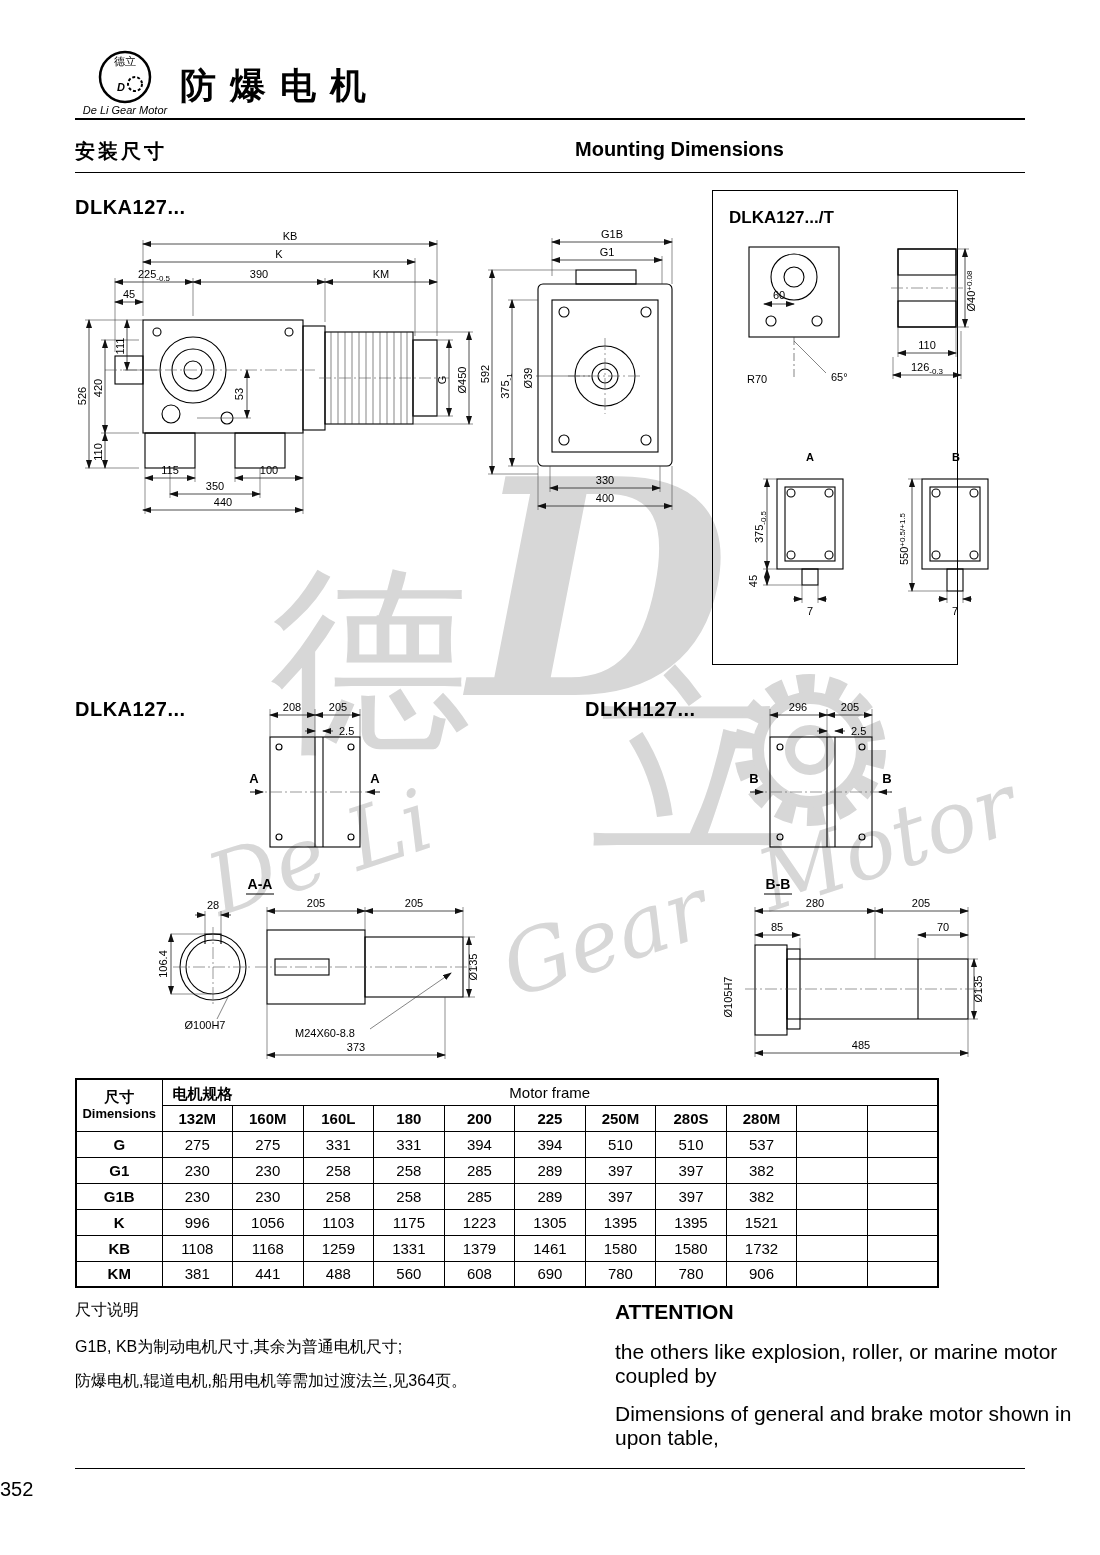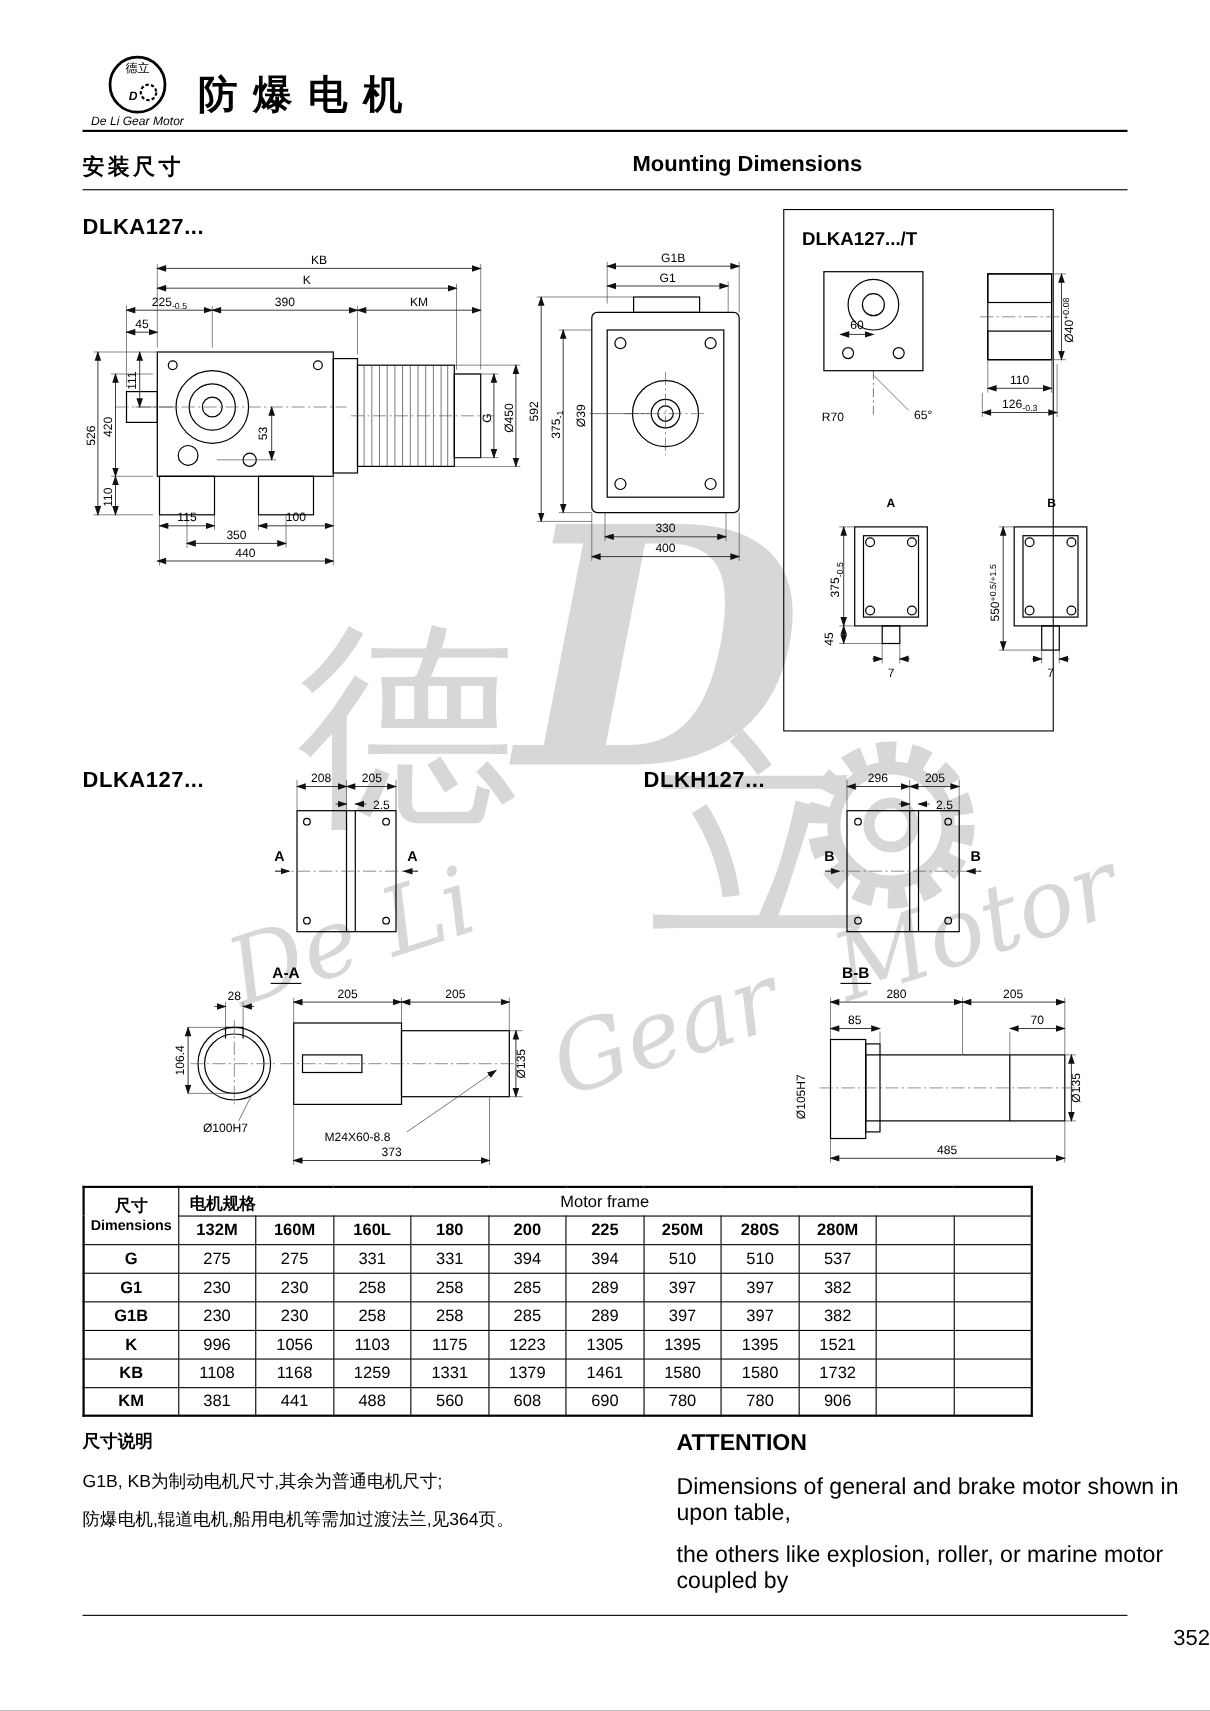--- a/index.html
+++ b/index.html
@@ -29,25 +29,25 @@
   .dim-table{position:absolute;left:75px;top:1078px;width:864px;border-collapse:collapse;table-layout:fixed;font-size:15px;border:2px solid #000}
   .dim-table th,.dim-table td{border:1px solid #000;height:26px;text-align:center;padding:0;font-weight:normal;background:transparent}
   .dim-table .rowlab{font-weight:bold}
   .dim-table .colhead{font-weight:bold}
   .dimcell .cn{font-size:15px;font-weight:bold;line-height:1.2}
   .dimcell .en{font-size:13px;font-weight:bold;line-height:1.2}
   .speccell{position:relative}
   .spec-cn{position:absolute;left:10px;top:5px;font-size:15px;font-weight:bold}
   .notes-cn{position:absolute;left:75px;top:1300px;font-size:16px}
   .notes-cn div{margin-bottom:13px}
-  .notes-cn .ntitle{font-weight:bold;margin-bottom:16px}
+  .notes-cn .ntitle{font-weight:normal;margin-bottom:16px}
   .notes-en{position:absolute;left:615px;top:1300px;font-size:21px}
   .notes-en div{margin-bottom:14px}
   .notes-en .ntitle{font-weight:bold;margin-bottom:16px}
-  .pageno{position:absolute;left:0;top:1478px;width:100%;text-align:right;font-size:20px}
+  .pageno{position:absolute;left:0;top:1478px;width:100%;text-align:left;font-size:20px}
 </style>
 </head>
 <body>
 
 <div class="page">
 
   <svg style="position:absolute;width:0;height:0" aria-hidden="true">
     <defs>
       <marker id="aE" markerWidth="10" markerHeight="8" refX="8" refY="3" orient="auto" markerUnits="userSpaceOnUse">
         <path d="M0,0 L9,3 L0,6 z" fill="#111"></path>
@@ -610,20 +610,20 @@
   </tbody>
     </table>
 
   <div class="notes-cn">
     <div class="ntitle">尺寸说明</div>
     <div>G1B, KB为制动电机尺寸,其余为普通电机尺寸;</div>
     <div>防爆电机,辊道电机,船用电机等需加过渡法兰,见364页。</div>
   </div>
   <div class="notes-en">
     <div class="ntitle">ATTENTION</div>
+    <div>the others like explosion, roller, or marine motor coupled by</div>
     <div>Dimensions of general and brake motor shown in upon table,</div>
-    <div>the others like explosion, roller, or marine motor coupled by</div>
   </div>
 
   <div class="hline" style="left:75px;top:1468px;width:950px;height:1px"></div>
   <div class="pageno">352</div>
 
 </div>
 
 </body></html>

